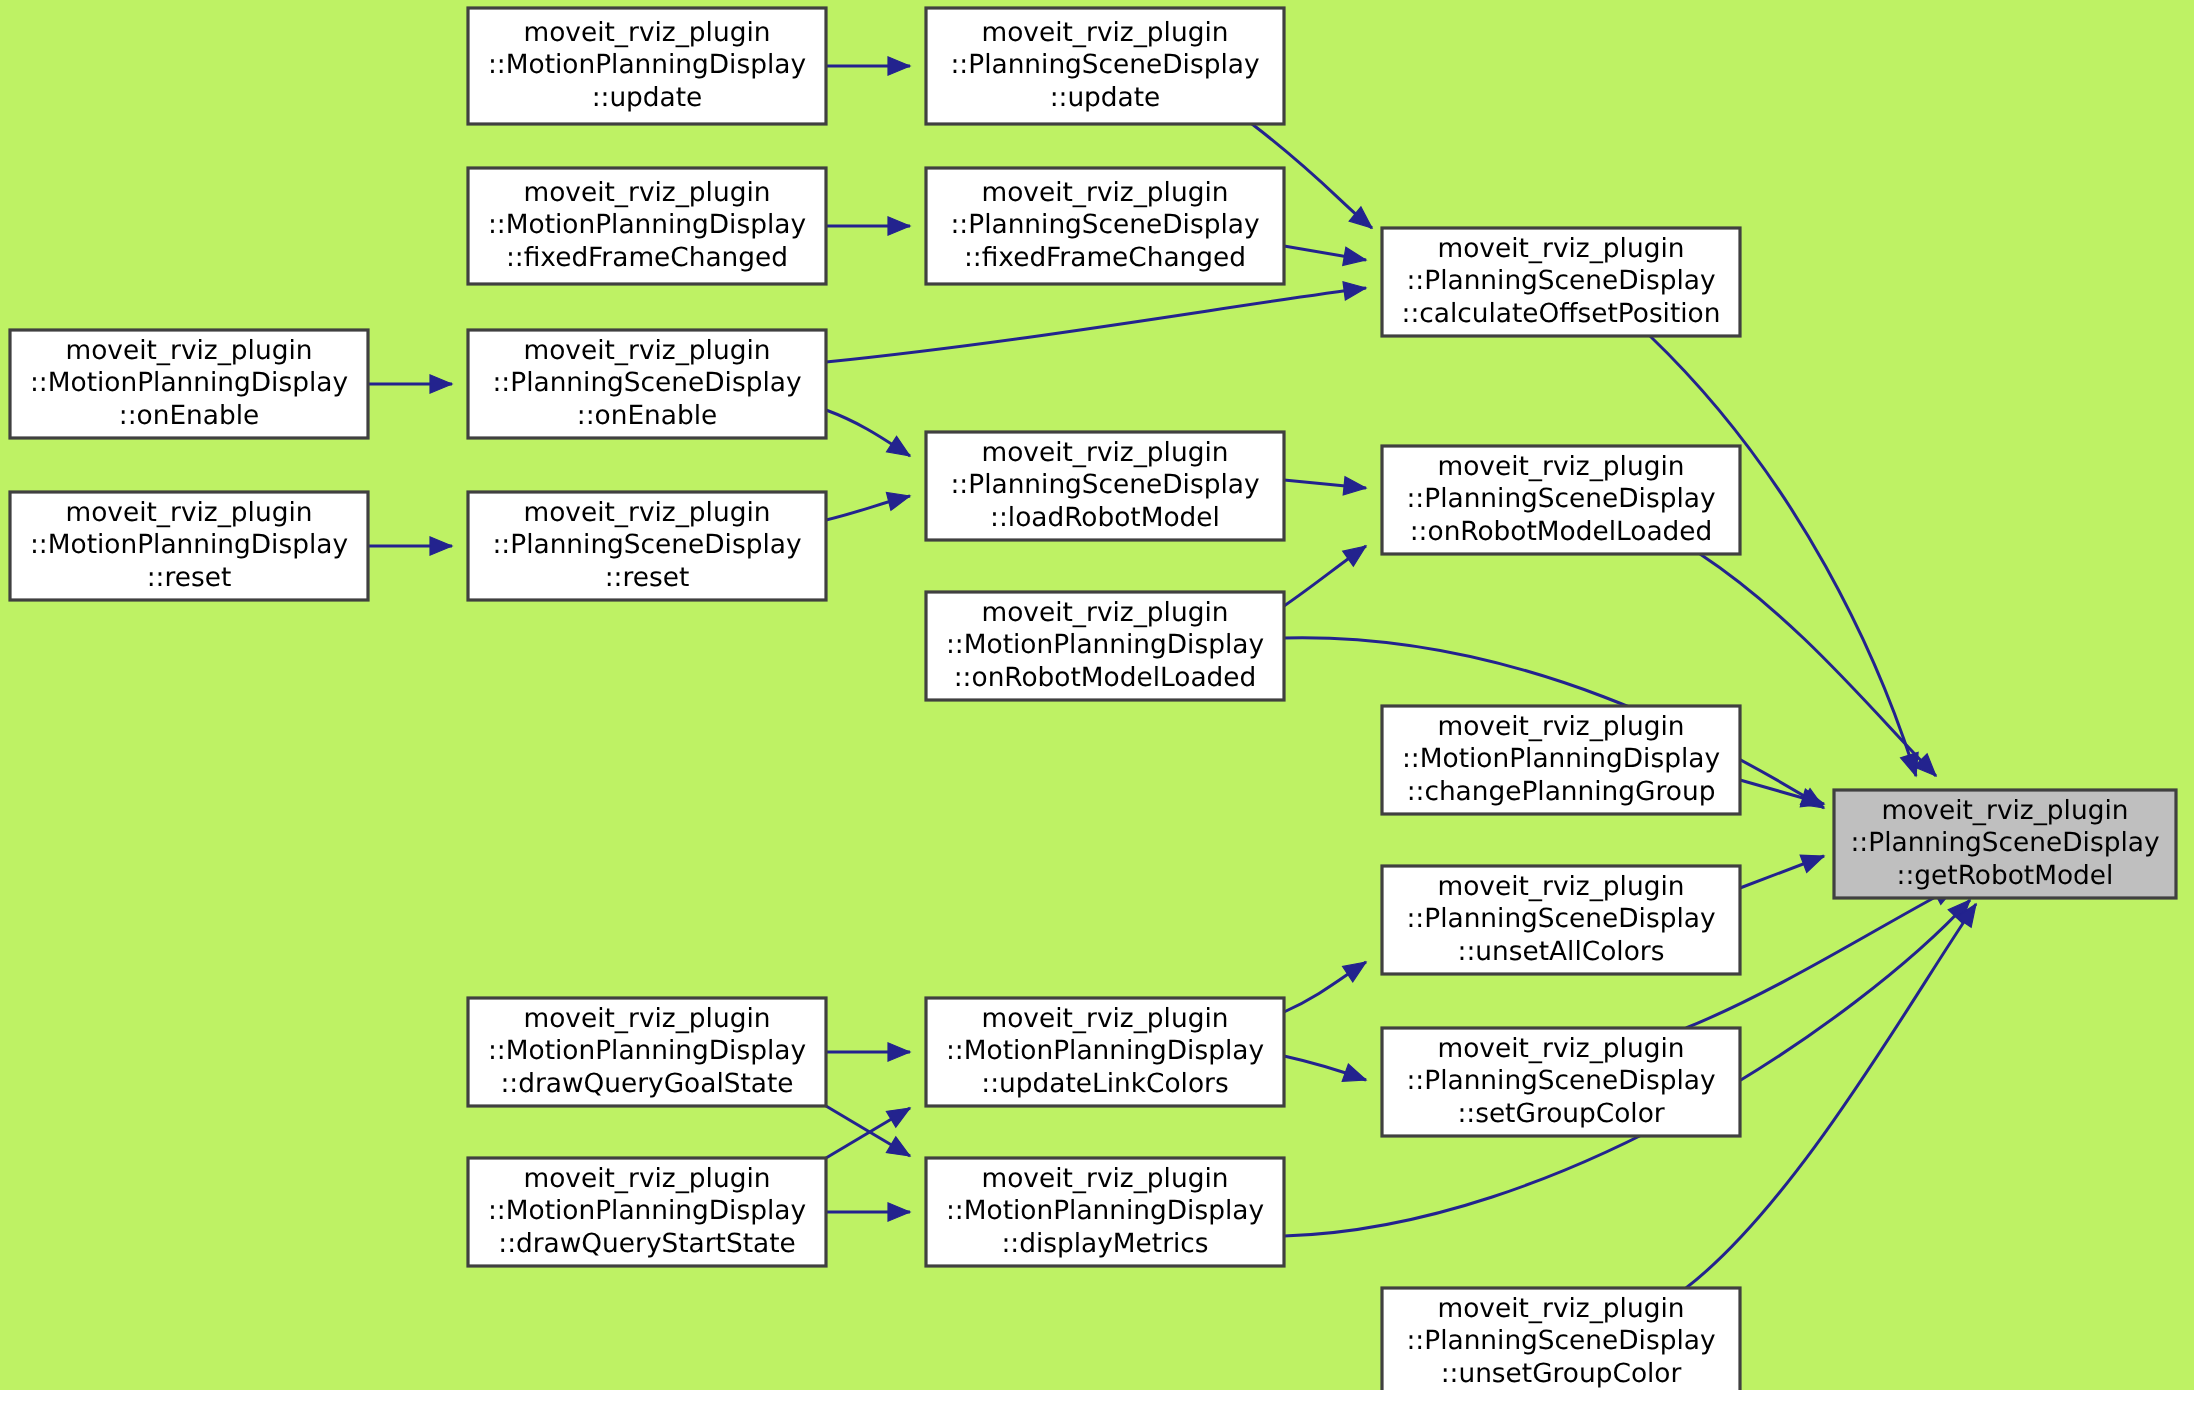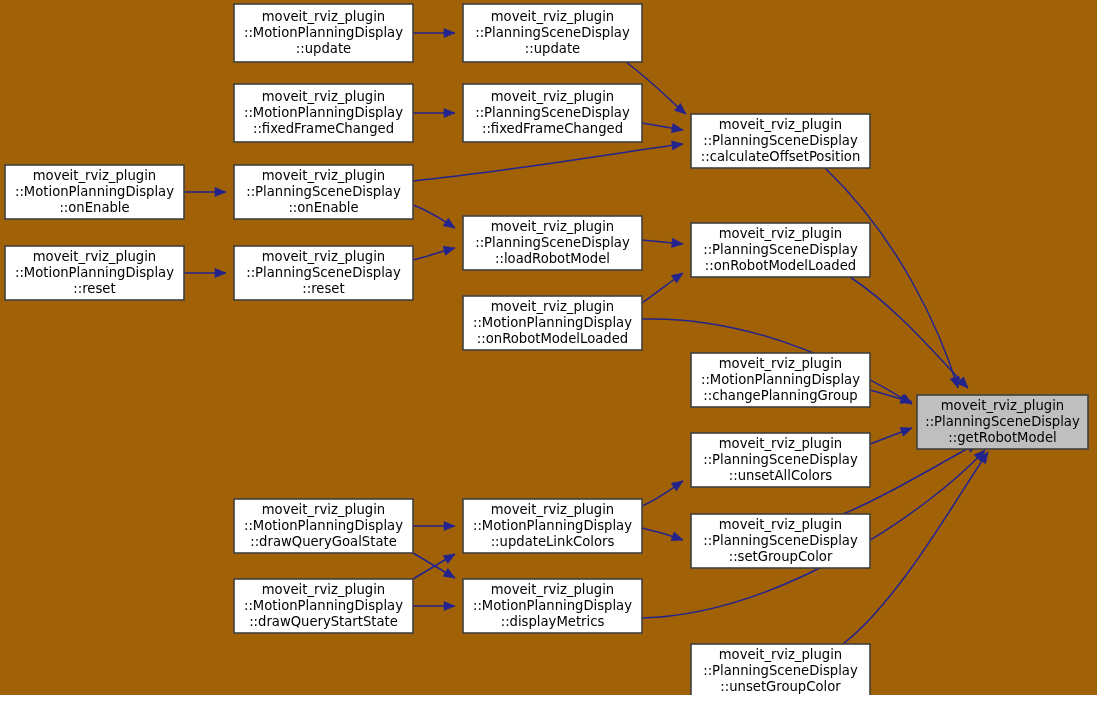--- a/index.html
+++ b/index.html
@@ -4,21 +4,21 @@
 <style>
   html, body {
     margin: 0;
     padding: 0;
     background: #ffffff;
   }
   #canvas {
     position: relative;
     width: 1097px;
     height: 695px;
-    background: #a16207;
+    background: #bef264;
     overflow: hidden;
     font-family: "DejaVu Sans", "Liberation Sans", sans-serif;
   }
   svg#graph {
     position: absolute;
     left: 0;
     top: 0;
     width: 1097px;
     height: 705px;
   }

